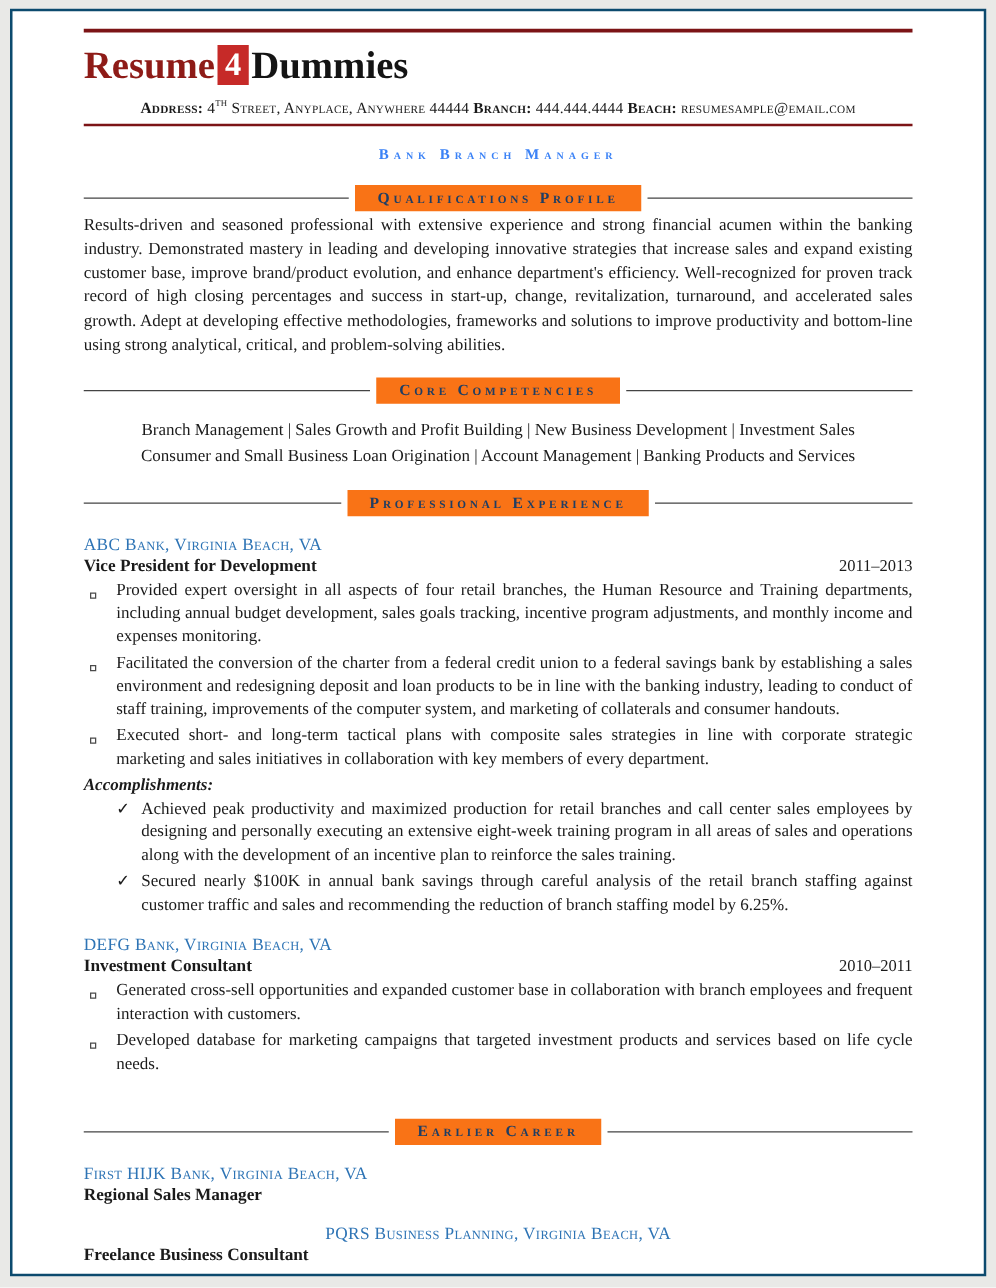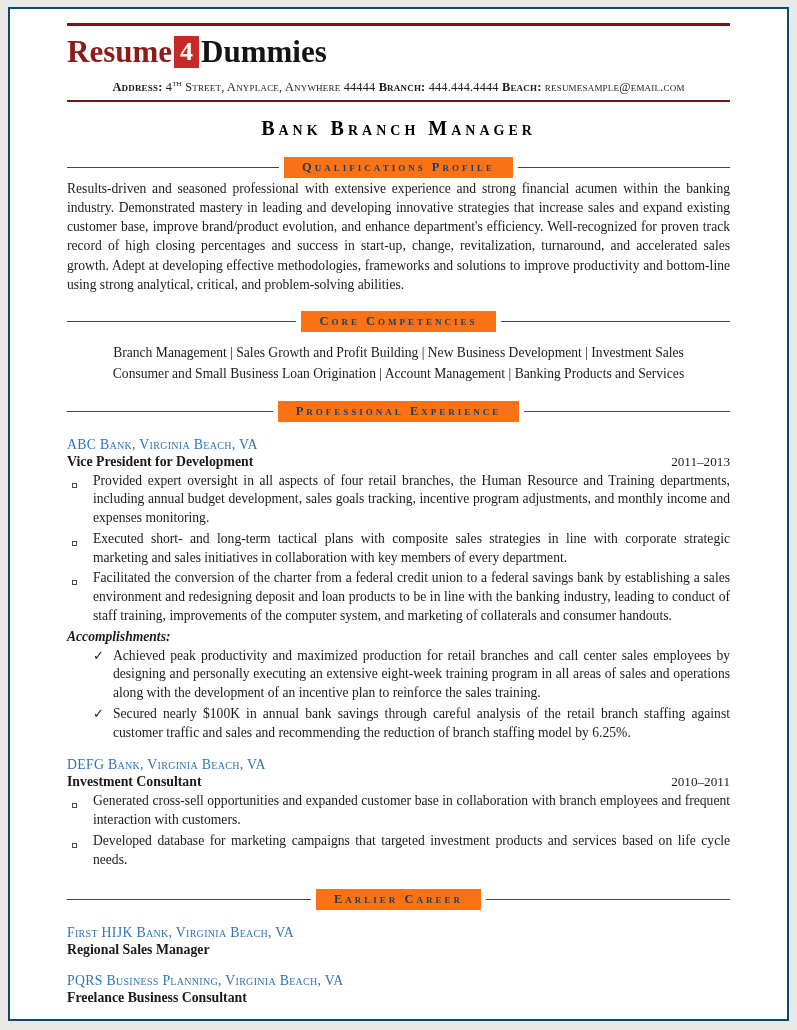--- a/index.html
+++ b/index.html
@@ -26,22 +26,22 @@
     font-size: 26px; padding: 2px 6px 3px; margin: 0 2px; position: relative; top: -2px;
   }
   .logo .lg-dummies { color: #141414; }
   .contact {
     text-align: center; font-variant: small-caps; font-size: 12.3px;
     margin-top: 7px; letter-spacing: 0.2px; white-space: nowrap;
   }
   .contact .lbl { font-weight: bold; }
   .rule-red { height: 2px; background: #7c1416; margin-top: 5px; }
   .main-title {
-    text-align: center; color: #000000; font-weight: bold;
-    font-variant: small-caps; font-size: 20px; letter-spacing: 4px; margin-top: 15px;
+    text-align: center; color: #3b82f6; font-weight: bold;
+    font-variant: small-caps; font-size: 12px; letter-spacing: 4px; margin-top: 15px;
   }
   .section-head { display: flex; align-items: center; margin-top: 17px; }
   .section-head .line { flex: 1; height: 1px; background: #444444; }
   .section-head .band {
     background: #f97316; color: #1f3e64; margin: 0 5px; padding: 3px 18px;
     font-variant: small-caps; font-weight: bold; font-size: 12.5px; letter-spacing: 3px;
     white-space: nowrap;
   }
   .summary { text-align: justify; font-size: 13.6px; line-height: 1.4; margin-top: 1px; }
   .comp-line { text-align: center; font-size: 13.6px; line-height: 1.55; }
@@ -53,21 +53,21 @@
   .role-row { display: flex; justify-content: space-between; align-items: baseline; margin-top: 1px; }
   .role { font-weight: bold; font-size: 13.8px; }
   .dates { font-size: 13.2px; }
   .b-row { display: flex; font-size: 13.6px; line-height: 1.38; margin-top: 2px; }
   .b-marker { flex: 0 0 26px; padding-left: 5px; padding-top: 3px; }
   .sq { width: 5px; height: 5px; border: 1px solid #4a4a4a; display: inline-block; }
   .b-text { flex: 1; text-align: justify; }
   .acc-label { font-weight: bold; font-style: italic; font-size: 13.6px; margin-top: 3px; }
   .c-row { display: flex; font-size: 13.6px; line-height: 1.38; margin-top: 2px; margin-left: 24px; }
   .c-marker { flex: 0 0 22px; padding-left: 2px; font-size: 13px; }
-  .mt20 { margin-top: 20px; }
+  .mt20 { margin-top: 35px; }
 </style>
 </head>
 <body>
 
 <div class="page">
 
   <div class="topbar"></div>
 
   <div class="logo">
     <span class="lg-resume">Resume</span><span class="lg-four">4</span><span class="lg-dummies">Dummies</span>
@@ -114,25 +114,25 @@
     <div class="role-row">
       <span class="role">Vice President for Development</span>
       <span class="dates">2011–2013</span>
     </div>
     <div class="b-row">
       <span class="b-marker"><span class="sq"></span></span>
       <span class="b-text">Provided expert oversight in all aspects of four retail branches, the Human Resource and Training departments, including annual budget development, sales goals tracking, incentive program adjustments, and monthly income and expenses monitoring.</span>
     </div>
     <div class="b-row">
       <span class="b-marker"><span class="sq"></span></span>
-      <span class="b-text">Executed short- and long-term tactical plans with composite sales strategies in line with corporate strategic marketing and sales initiatives in collaboration with key members of every department.</span>
+      <span class="b-text">Facilitated the conversion of the charter from a federal credit union to a federal savings bank by establishing a sales environment and redesigning deposit and loan products to be in line with the banking industry, leading to conduct of staff training, improvements of the computer system, and marketing of collaterals and consumer handouts.</span>
     </div>
     <div class="b-row">
       <span class="b-marker"><span class="sq"></span></span>
-      <span class="b-text">Facilitated the conversion of the charter from a federal credit union to a federal savings bank by establishing a sales environment and redesigning deposit and loan products to be in line with the banking industry, leading to conduct of staff training, improvements of the computer system, and marketing of collaterals and consumer handouts.</span>
+      <span class="b-text">Executed short- and long-term tactical plans with composite sales strategies in line with corporate strategic marketing and sales initiatives in collaboration with key members of every department.</span>
     </div>
     <div class="acc-label">Accomplishments:</div>
     <div class="c-row">
       <span class="c-marker">✓</span>
       <span class="b-text">Achieved peak productivity and maximized production for retail branches and call center sales employees by designing and personally executing an extensive eight-week training program in all areas of sales and operations along with the development of an incentive plan to reinforce the sales training.</span>
     </div>
     <div class="c-row">
       <span class="c-marker">✓</span>
       <span class="b-text">Secured nearly $100K in annual bank savings through careful analysis of the retail branch staffing against customer traffic and sales and recommending the reduction of branch staffing model by 6.25%.</span>
     </div>
@@ -160,20 +160,20 @@
     <div class="line"></div>
   </div>
 
   <div>
     <div class="company">First HIJK Bank, Virginia Beach, VA</div>
     <div class="role-row">
       <span class="role">Regional Sales Manager</span>
     </div>
   </div>
 
-  <div style="margin-top:6px;">
+  <div style="margin-top:6px;text-align:center;">
     <div class="company">PQRS Business Planning, Virginia Beach, VA</div>
     <div class="role-row">
       <span class="role">Freelance Business Consultant</span>
     </div>
   </div>
 
 </div>
 
 </body></html>

